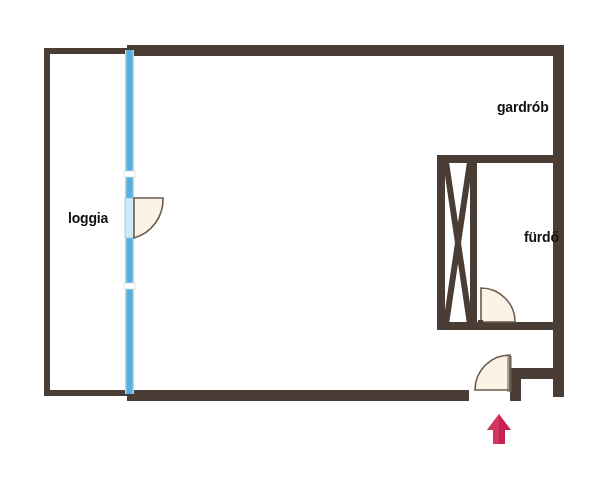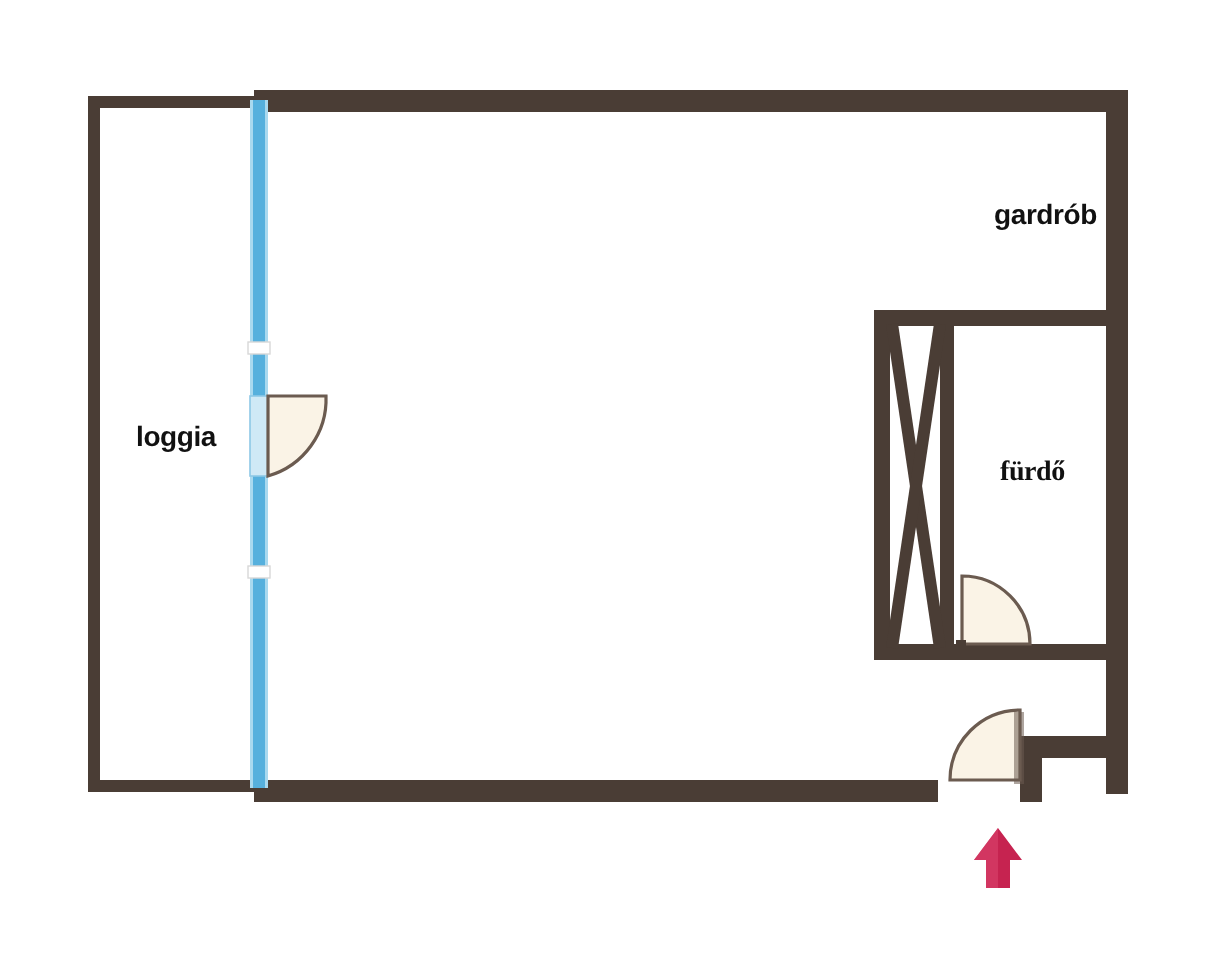--- a/index.html
+++ b/index.html
@@ -45,24 +45,23 @@
     left: 192px;
     top: 211px;
     font-size: 14.5px;
   }
   #label-gardrob {
     left: 497px;
     top: 100px;
     font-size: 14px;
   }
   #label-furdo {
-    left: 500px;
+    left: 524px;
     top: 230px;
     font-size: 14px;
-    font-family: Liberation Serif, serif;
   }
 </style>
 </head>
 <body>
 
 <div id="floorplan-root">
 
   <svg id="plan-svg" viewBox="0 0 607 480">
 
     <g>

